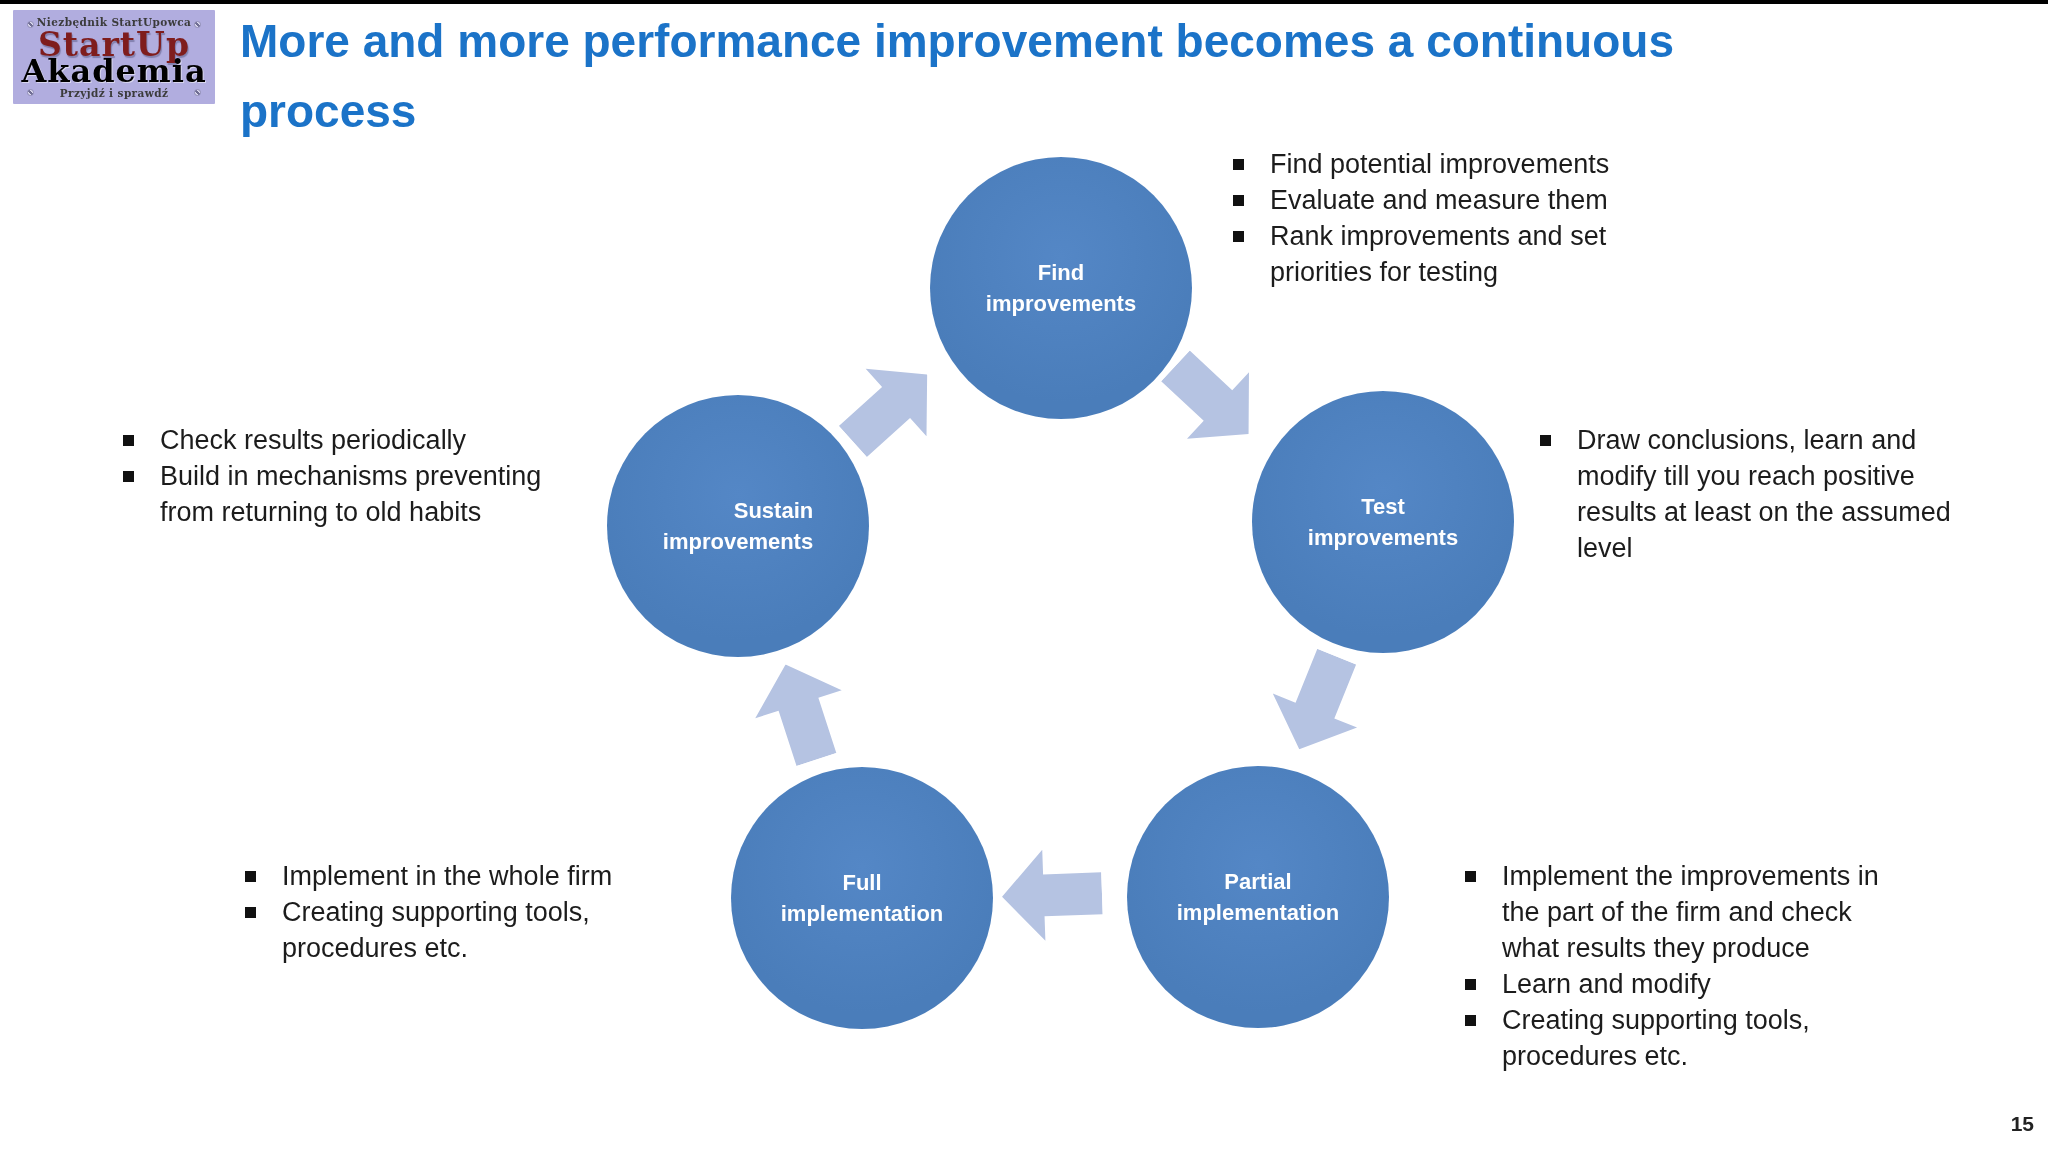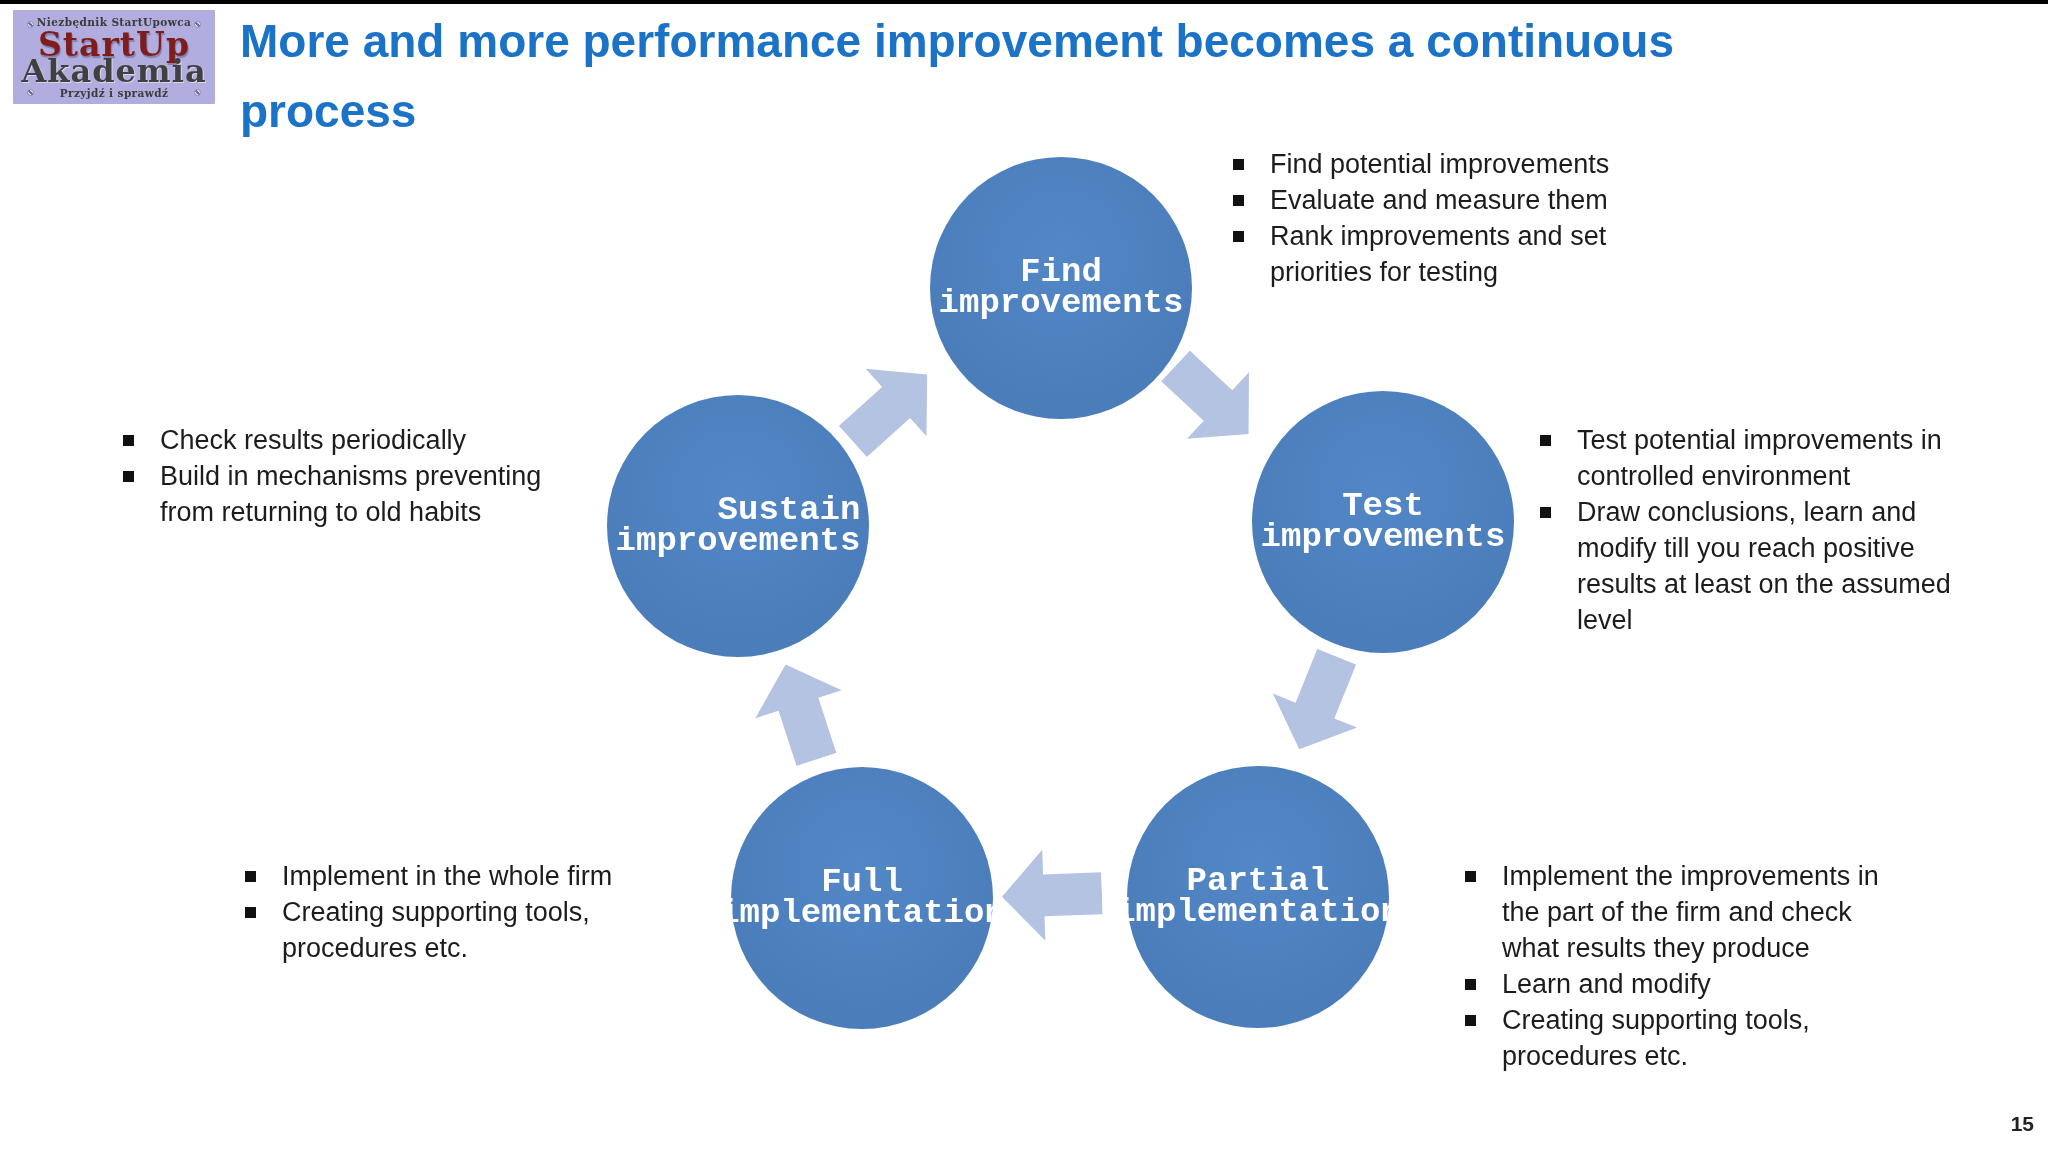--- a/index.html
+++ b/index.html
@@ -12,21 +12,21 @@
   
   .logo{
     position:absolute;left:13px;top:10px;width:202px;height:94px;
     background:var(--logo-bg,#b1addf);border-radius:1px;
     display:flex;flex-direction:column;align-items:center;padding-top:6px;box-sizing:border-box;
     font-family:"DejaVu Serif",serif;
   }
   .logo-top,.logo-bottom{font-size:10.5px;font-weight:bold;color:#3b3b3b;letter-spacing:.4px;}
   .logo-name1{font-size:33px;font-weight:bold;color:#7f1d1d;line-height:30px;letter-spacing:1px;
     text-shadow:1px 2px 1px rgba(70,70,110,.45);margin-top:2px;}
-  .logo-name2{font-size:32px;font-weight:bold;color:#404040;line-height:29px;letter-spacing:1px;
+  .logo-name2{font-size:32px;font-weight:bold;color:#000000;line-height:29px;letter-spacing:1px;
     margin-top:-3px;text-shadow:1px 1px 0 rgba(255,255,255,.5);text-align:center;}
   .logo-bottom{margin-top:1px;}
   .screw{position:absolute;width:7px;height:7px;border-radius:50%;
     background:linear-gradient(45deg,transparent 38%,#6f6d93 38%,#6f6d93 62%,transparent 62%),#dddbf0;
     border:1px solid #8d8ab5;box-sizing:border-box;}
   .screw.tl{left:14px;top:11px}.screw.tr{right:14px;top:11px}
   .screw.bl{left:14px;bottom:8px}.screw.br{right:14px;bottom:8px}
 
   
   .title{
@@ -34,21 +34,21 @@
     font-size:46px;font-weight:bold;line-height:70px;
     color:var(--title-color,#1b73c8);white-space:pre-line;margin:0;
   }
 
   
   .node{
     position:absolute;width:262px;height:262px;border-radius:50%;
     background:radial-gradient(circle at 50% 38%, #5487c6 0%, var(--circle-color,#4a7dba) 70%);
     display:flex;align-items:center;justify-content:center;text-align:center;
   }
-  .node-label{color:#fff;font-weight:bold;font-size:34px;line-height:31px;white-space:pre-line;font-family:Liberation Mono, monospace;}
+  .node-label{color:#fff;font-weight:bold;font-size:22px;line-height:31px;white-space:pre-line;}
   .node-find   {left:930px; top:157px;}
   .node-test   {left:1252px;top:391px;}
   .node-partial{left:1127px;top:766px;}
   .node-full   {left:731px; top:767px;}
   .node-sustain{left:607px; top:395px;text-align:right;}
 
   
   .arrow{position:absolute;width:92px;height:100px;}
   .arrow svg{width:100%;height:100%;display:block;}
   .arrow polygon{fill:var(--arrow-color,#b5c3e2);}
@@ -149,24 +149,20 @@
           <span class="bullet-text">Evaluate and measure them</span>
         </div>
         <div class="bullet-row">
           <span class="bullet-marker"></span>
           <span class="bullet-text">Rank improvements and set priorities for testing</span>
         </div>
       </div>
     <div class="notes notes-test">
         <div class="bullet-row">
           <span class="bullet-marker"></span>
-          <span class="bullet-text">Test potential improvements in controlled environment</span>
-        </div>
-        <div class="bullet-row">
-          <span class="bullet-marker"></span>
           <span class="bullet-text">Draw conclusions, learn and modify till you reach positive results at least on the assumed level</span>
         </div>
       </div>
     <div class="notes notes-partial">
         <div class="bullet-row">
           <span class="bullet-marker"></span>
           <span class="bullet-text">Implement the improvements in the part of the firm and check what results they produce</span>
         </div>
         <div class="bullet-row">
           <span class="bullet-marker"></span>

